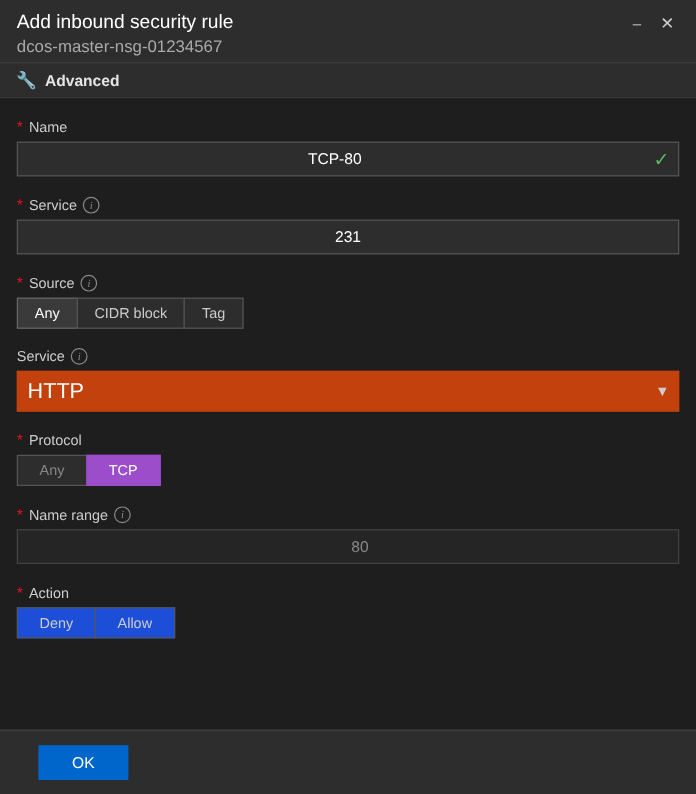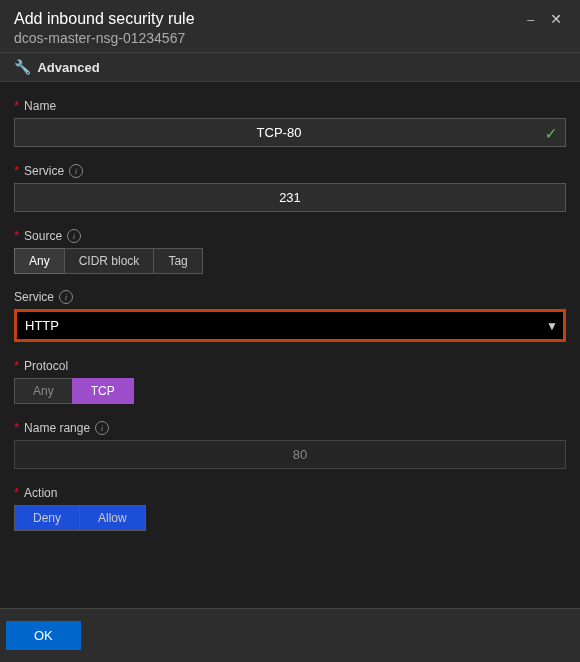--- a/index.html
+++ b/index.html
@@ -178,25 +178,25 @@
       color: #fff;
     }
 
     
     .select-wrapper {
       position: relative;
       width: 100%;
     }
     .select-wrapper select {
       width: 100%;
-      background: #000000;
-      border: 3px solid #c2410c;
+      background: #c2410c;
+      border: 1px solid #c2410c;
       color: #fff;
       padding: 6px 28px 6px 8px;
-      font-size: 13px;
+      font-size: 18px;
       outline: none;
       appearance: none;
       -webkit-appearance: none;
       cursor: pointer;
     }
     .select-arrow {
       position: absolute;
       right: 8px;
       top: 50%;
       transform: translateY(-50%);
@@ -215,21 +215,21 @@
       border: 1px solid #555;
       color: #ccc;
       padding: 5px 18px;
       cursor: pointer;
       font-size: 12px;
       margin-right: -1px;
     }
 
     .footer {
       background: #2d2d2d;
-      padding: 12px 6px;
+      padding: 12px 32px;
       border-top: 1px solid #444;
       display: flex;
       align-items: center;
       flex-shrink: 0;
     }
     .ok-btn {
       background: #0066cc;
       border: none;
       color: #fff;
       padding: 7px 28px;

